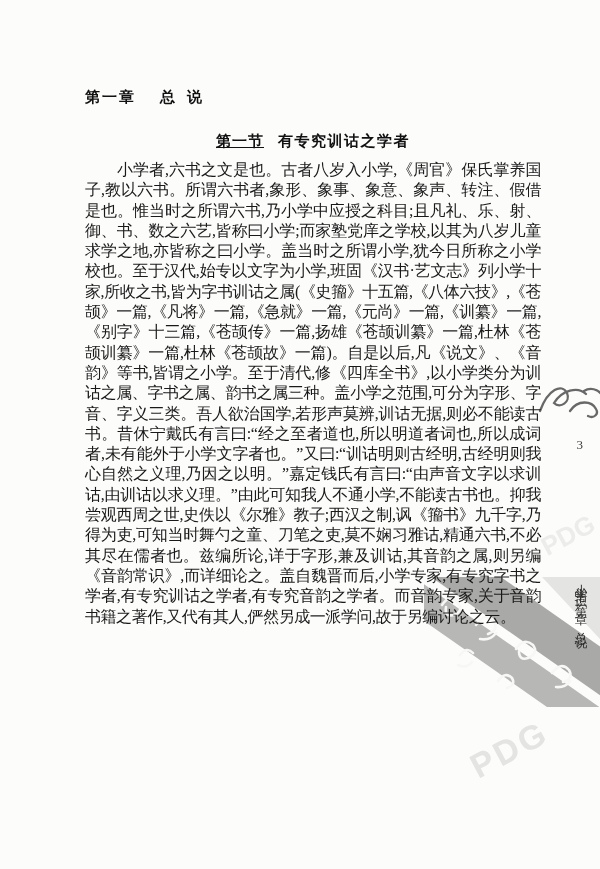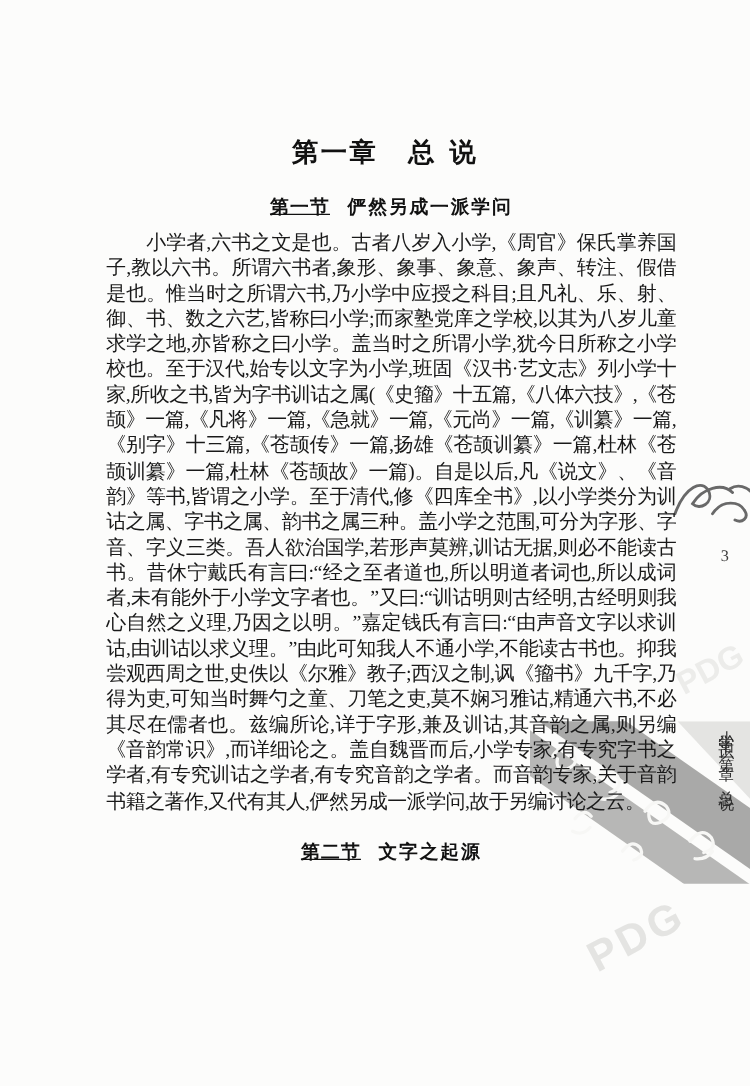--- a/index.html
+++ b/index.html
@@ -4,21 +4,21 @@
 <style>
   html,body{margin:0;padding:0;background:#ffffff;}
   .page{
     position:relative;width:600px;height:869px;overflow:hidden;
     background:#fcfcfb;
     font-family:"Liberation Serif","DejaVu Serif",serif;
     color:#1f1f1f;
   }
   .content{position:absolute;left:85px;top:0;width:456px;z-index:2;}
   h1.chapter{
-    margin:108px 0 0 0;text-align:center;font-size:21px;font-weight:bold;
+    margin:83px 0 0 0;text-align:left;font-size:15px;font-weight:bold;
     color:#111;line-height:28px;
   }
   .chapter-num{letter-spacing:2px;margin-right:24px;}
   .chapter-title{letter-spacing:12px;}
   h2.section{
     margin:20px 0 0 0;text-align:center;font-size:15px;font-weight:bold;
     color:#111;line-height:20px;
   }
   .section-num{margin-right:14px;letter-spacing:1px;text-decoration:underline;}
   .section-title{letter-spacing:1.5px;}
@@ -84,29 +84,26 @@
   <div class="pdg2">PDG</div>
 
   <main class="content">
 
     <h1 class="chapter">
       <span class="chapter-num">第一章</span><span class="chapter-title">总说</span>
     </h1>
 
     <section>
       <h2 class="section">
-        <span class="section-num">第一节</span><span class="section-title">俨然另成一派学问</span>
+        <span class="section-num">第一节</span><span class="section-title">有专究训诂之学者</span>
       </h2>
       <p class="para">小学者,六书之文是也。古者八岁入小学,《周官》保氏掌养国子,教以六书。所谓六书者,象形、象事、象意、象声、转注、假借是也。惟当时之所谓六书,乃小学中应授之科目;且凡礼、乐、射、御、书、数之六艺,皆称曰小学;而家塾党庠之学校,以其为八岁儿童求学之地,亦皆称之曰小学。盖当时之所谓小学,犹今日所称之小学校也。至于汉代,始专以文字为小学,班固《汉书·艺文志》列小学十家,所收之书,皆为字书训诂之属(《史籀》十五篇,《八体六技》,《苍颉》一篇,《凡将》一篇,《急就》一篇,《元尚》一篇,《训纂》一篇,《别字》十三篇,《苍颉传》一篇,扬雄《苍颉训纂》一篇,杜林《苍颉训纂》一篇,杜林《苍颉故》一篇)。自是以后,凡《说文》、《音韵》等书,皆谓之小学。至于清代,修《四库全书》,以小学类分为训诂之属、字书之属、韵书之属三种。盖小学之范围,可分为字形、字音、字义三类。吾人欲治国学,若形声莫辨,训诂无据,则必不能读古书。昔休宁戴氏有言曰:“经之至者道也,所以明道者词也,所以成词者,未有能外于小学文字者也。”又曰:“训诂明则古经明,古经明则我心自然之义理,乃因之以明。”嘉定钱氏有言曰:“由声音文字以求训诂,由训诂以求义理。”由此可知我人不通小学,不能读古书也。抑我尝观西周之世,史佚以《尔雅》教子;西汉之制,讽《籀书》九千字,乃得为吏,可知当时舞勺之童、刀笔之吏,莫不娴习雅诂,精通六书,不必其尽在儒者也。兹编所论,详于字形,兼及训诂,其音韵之属,则另编《音韵常识》,而详细论之。盖自魏晋而后,小学专家,有专究字书之学者,有专究训诂之学者,有专究音韵之学者。而音韵专家,关于音韵书籍之著作,又代有其人,俨然另成一派学问,故于另编讨论之云。</p>
     </section>
 
     <section>
-      <h2 class="section">
-        <span class="section-num">第二节</span><span class="section-title">文字之起源</span>
-      </h2>
     </section>
 
   </main>
 
   <div class="pageno">3</div>
   <div class="running-title">小学常识·第一章　总说</div>
 
 </div>
 
 </body></html>

